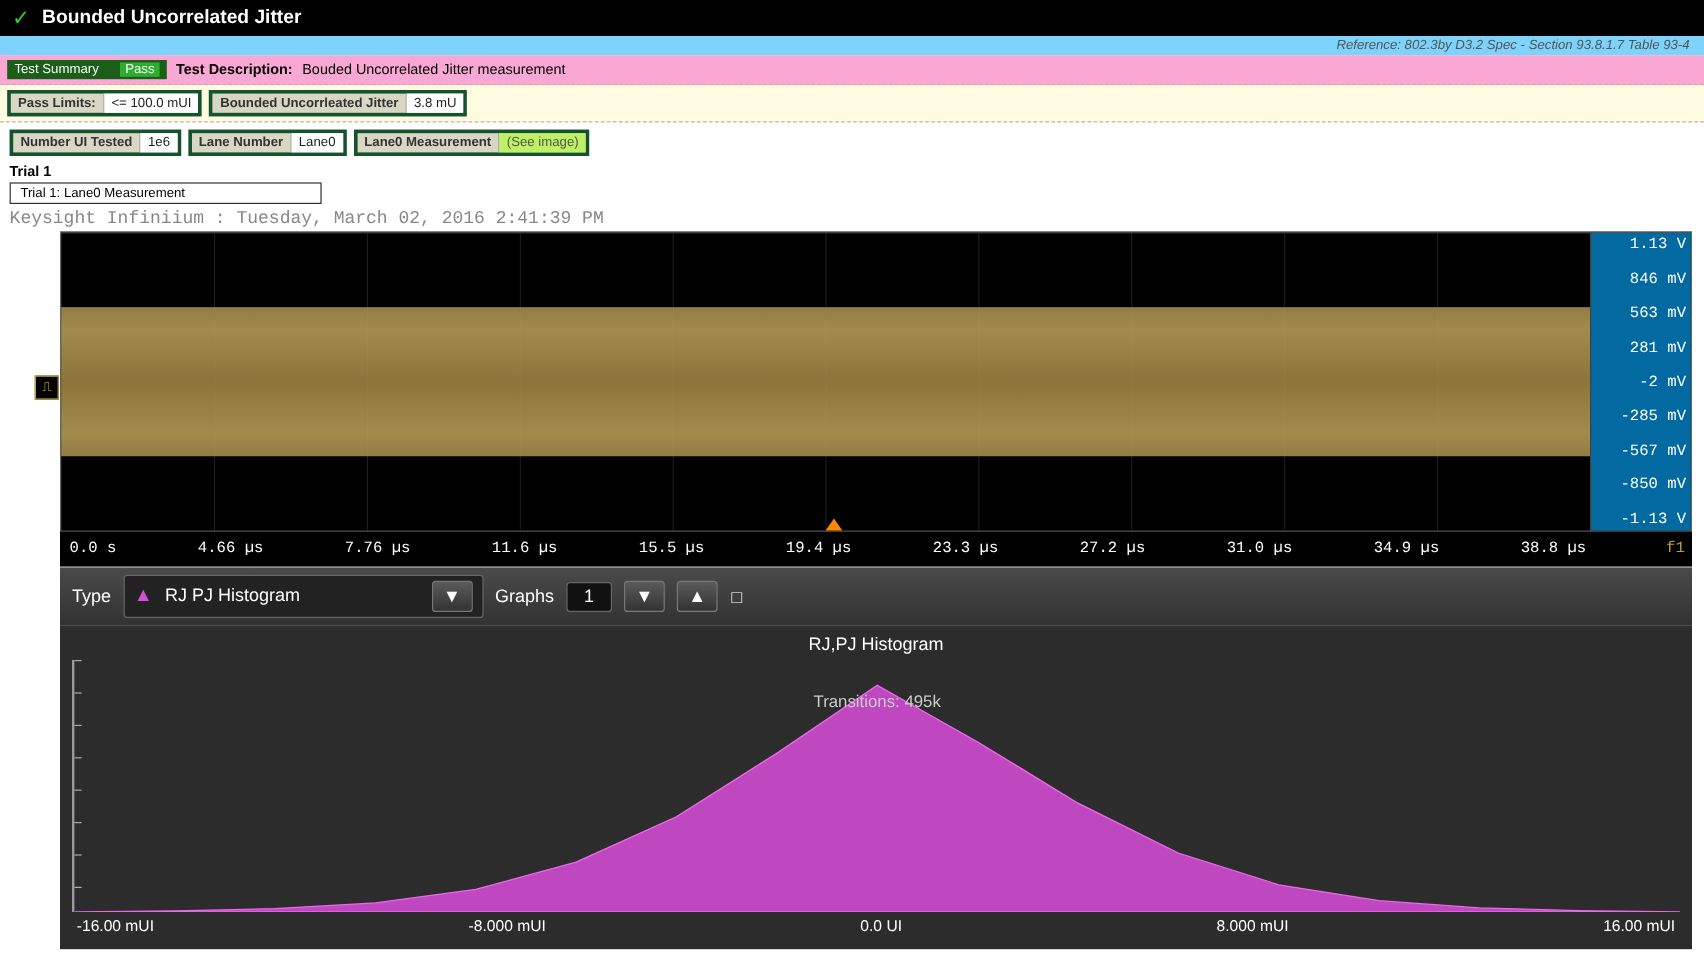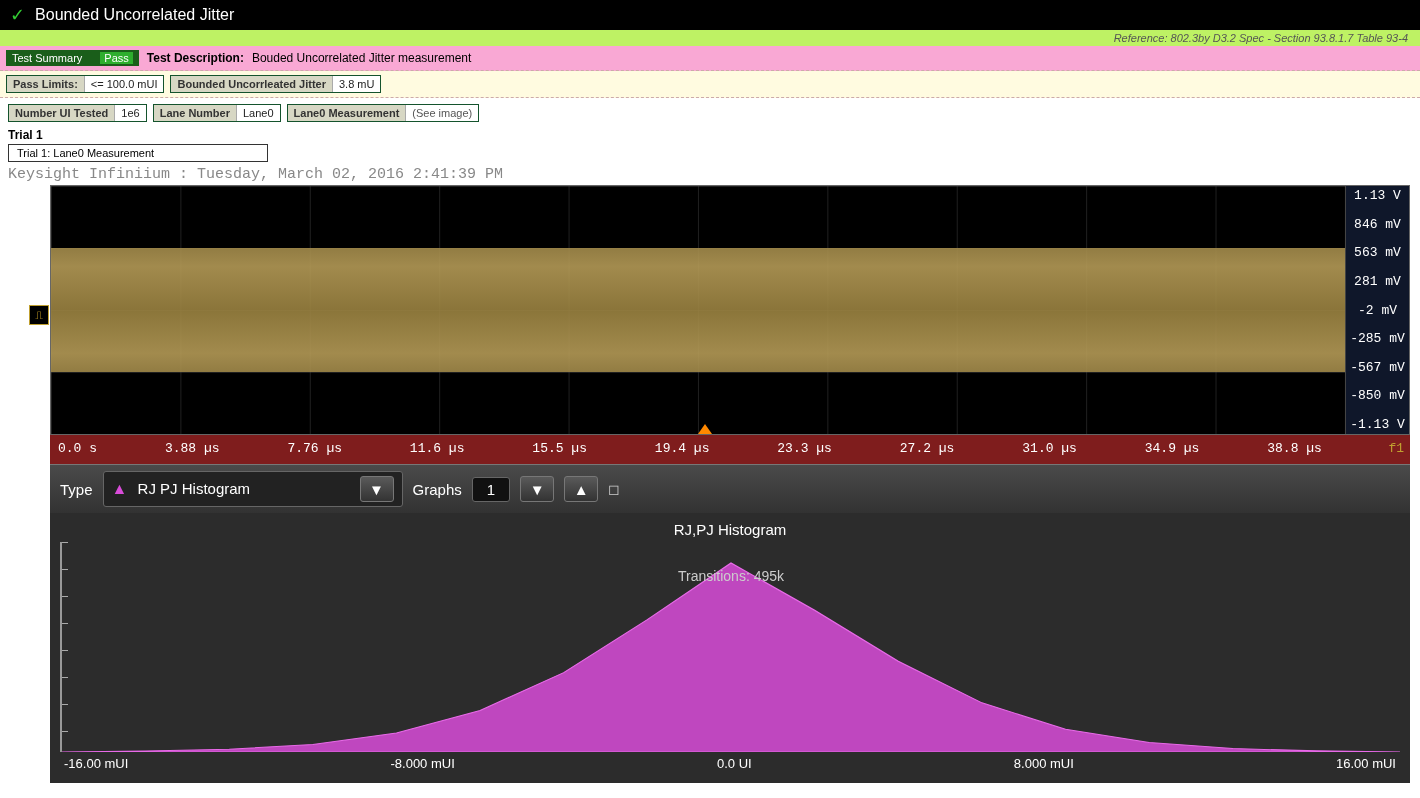--- a/index.html
+++ b/index.html
@@ -17,25 +17,25 @@
     padding: 4px 10px;
     display: flex;
     align-items: center;
     gap: 10px;
   }
   .blackbar .check {
     color: #3c3;
     font-size: 18px;
   }
   .blackbar .title {
-    font-weight: normal;
+    font-weight: bold;
     font-size: 16px;
   }
   .ref-row {
-    background: #bef264;
+    background: #7dd3fc;
     font-size: 11px;
     font-style: italic;
     color: #555;
     text-align: right;
     padding: 2px 12px;
   }
   .summary-row {
     background: #f9a8d4;
     padding: 4px 6px;
     display: flex;
@@ -54,37 +54,37 @@
   }
   .summary-row .tab .pass {
     background: #2eae2e;
     color: #fff;
     padding: 0 4px;
     margin-left: 12px;
   }
   .field {
     display: inline-flex;
     align-items: center;
-    border: 1px solid #14532d;
+    border: 3px solid #14532d;
     background: #d7d7c4;
     font-size: 11px;
   }
   .field .lbl {
     padding: 2px 6px;
     border-right: 1px solid #aaa;
     font-weight: bold;
     color: #333;
   }
   .field .val {
     background: #fff;
     padding: 2px 6px;
     color: #222;
   }
   .field .val.link {
-    background: #ffffff;
+    background: #bef264;
     color: #555;
   }
   .pass-limits-row {
     background: #fffbe0;
     padding: 4px 6px;
     display: flex;
     gap: 6px;
     border-bottom: 1px dashed #caa;
   }
   .result-block { padding: 6px 8px 2px 8px; }
@@ -144,35 +144,34 @@
   }
   .marker {
     position: absolute;
     bottom: 0; left: 50%;
     width: 0; height: 0;
     border-left: 7px solid transparent;
     border-right: 7px solid transparent;
     border-bottom: 10px solid #ff8800;
   }
   .yscale {
-    width: 64px;
-    background: #0f172a;
+    width: 84px;
+    background: #0369a1;
     color: #fff;
     font-family: "Courier New", monospace;
     font-size: 13px;
     display: flex;
     flex-direction: column;
     justify-content: space-between;
     padding: 2px 4px;
     border-left: 1px solid #444;
-    align-items: center;
   }
   .yscale div { text-align: right; white-space: nowrap; }
   .xscale {
-    background: #7f1d1d;
+    background: #000000;
     color: #fff;
     font-family: "Courier New", monospace;
     display: flex;
     margin-left: 50px;
     margin-right: 10px;
     padding: 6px 0 8px 0;
     position: relative;
   }
   .xscale .ticks { flex: 1; display: flex; justify-content: space-between; padding: 0 8px; }
   .xscale .fch { width: 80px; text-align: right; padding-right: 6px; color: #c0a030; }
@@ -298,21 +297,21 @@
     <div>-2 mV</div>
     <div>-285 mV</div>
     <div>-567 mV</div>
     <div>-850 mV</div>
     <div>-1.13 V</div>
   </div>
 </div>
 <div class="xscale">
   <div class="ticks">
     <span>0.0 s</span>
-    <span>3.88 µs</span>
+    <span>4.66 µs</span>
     <span>7.76 µs</span>
     <span>11.6 µs</span>
     <span>15.5 µs</span>
     <span>19.4 µs</span>
     <span>23.3 µs</span>
     <span>27.2 µs</span>
     <span>31.0 µs</span>
     <span>34.9 µs</span>
     <span>38.8 µs</span>
   </div>

